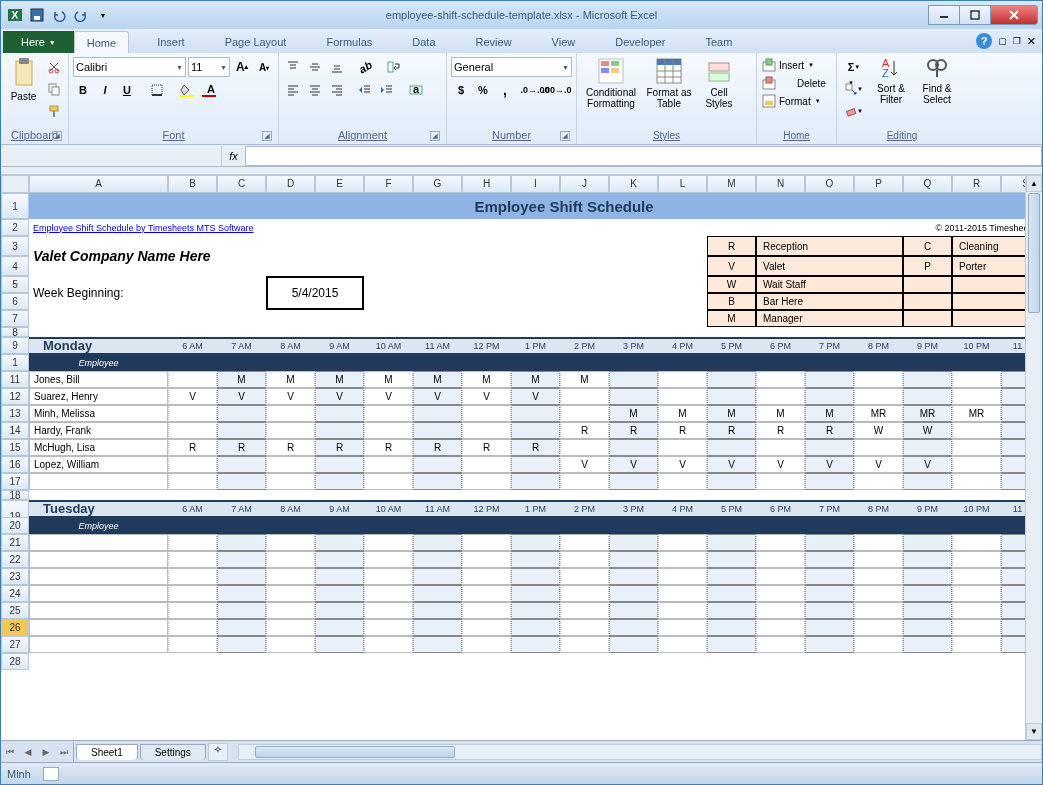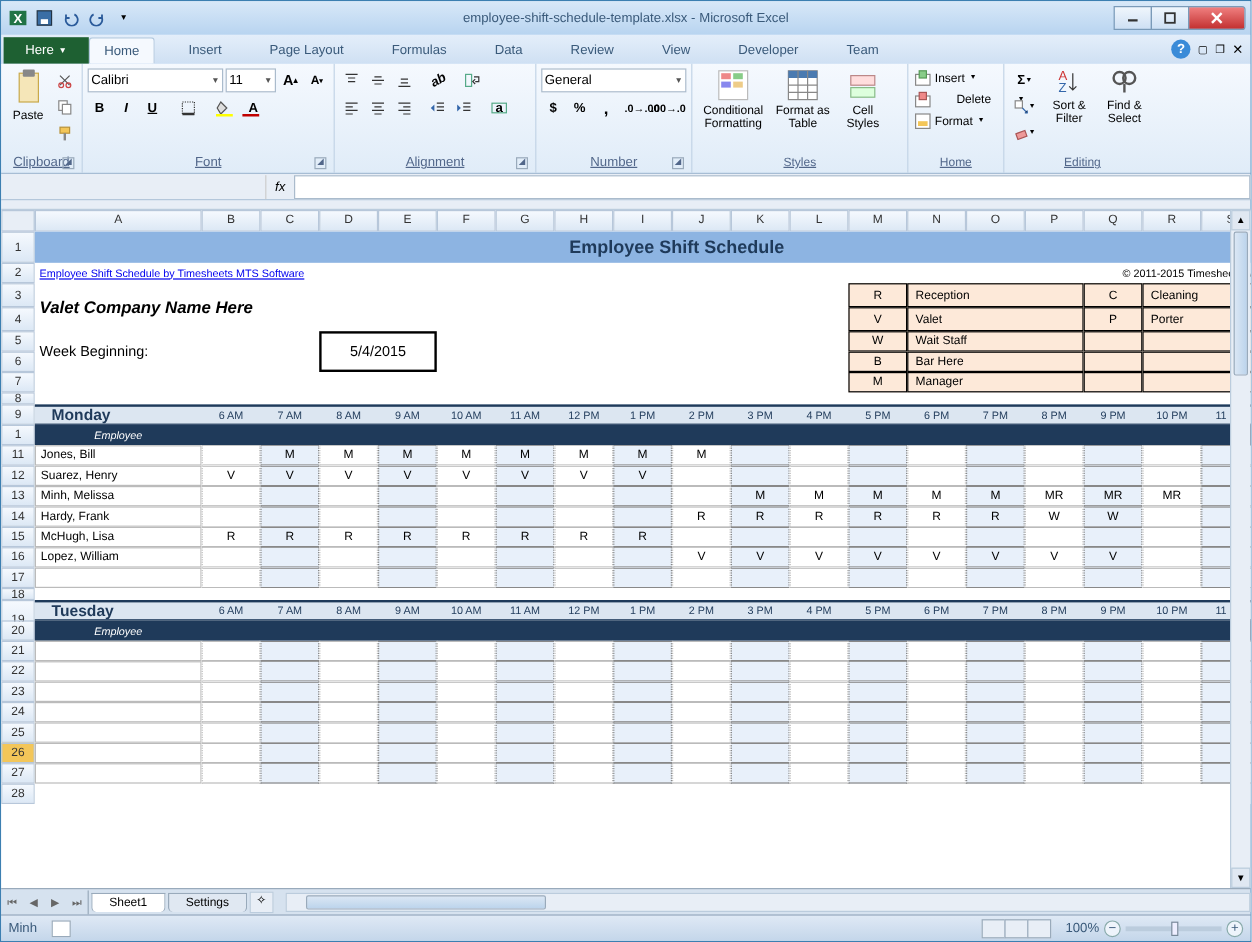--- a/index.html
+++ b/index.html
@@ -855,27 +855,14 @@
       </div>
   <div style="width:20px;height:18px;margin-left:2px;background:#e8eef6;border:1px solid #bcd;text-align:center;cursor:pointer;font-size:10px;">✧</div>
   <div class="hscroll-track">
         <div class="hscroll-thumb"></div>
       </div>
  </div>
 
  <div class="statusbar">
   <span>Minh</span>
   <div style="margin-left:12px;width:16px;height:14px;border:1px solid #9ab;background:#fff;cursor:pointer;"></div>
-  <div class="zoom">
-   <div class="view-btns">
-    <div></div>
-    <div></div>
-    <div></div>
-   </div>
-   <span style="cursor:pointer;">100%</span>
-   <div class="zoom-btn">−</div>
-   <div class="slider">
-          <div class="knob"></div>
-        </div>
-   <div class="zoom-btn">+</div>
-  </div>
  </div>
 </div>
 
 </body></html>

